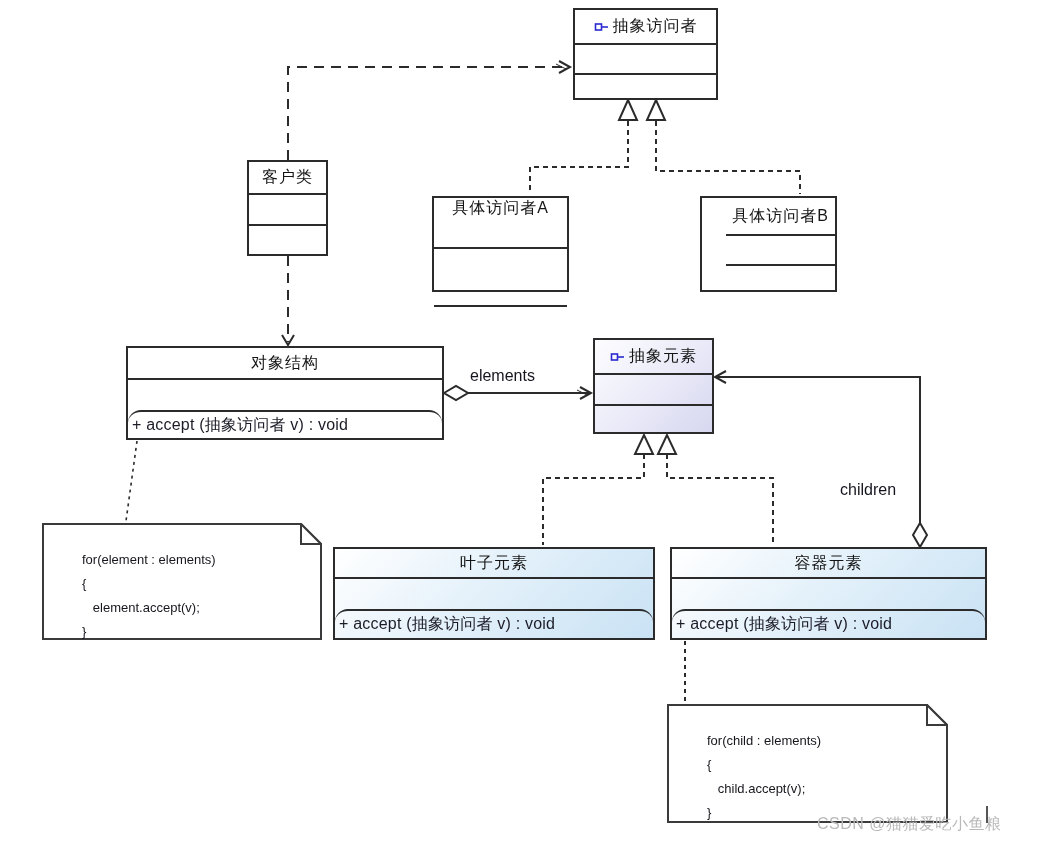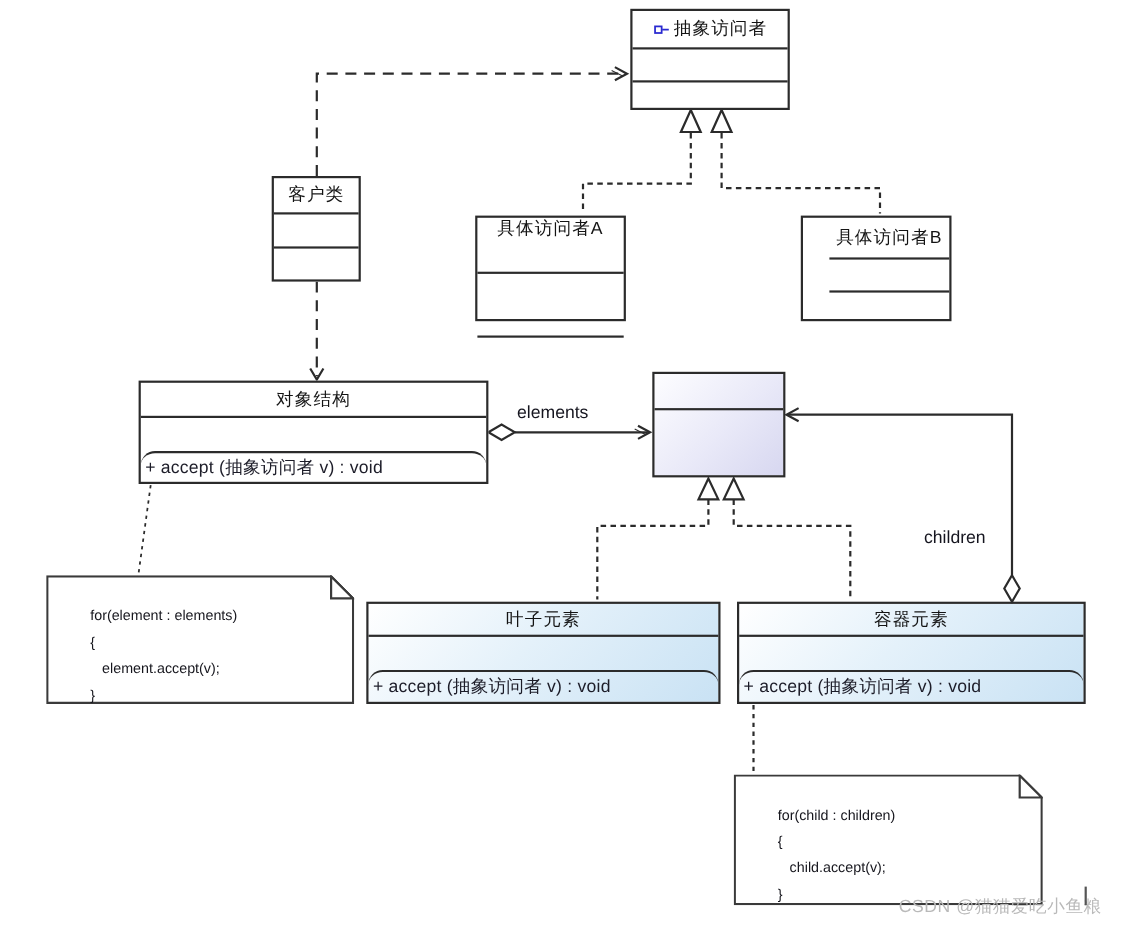--- a/index.html
+++ b/index.html
@@ -124,37 +124,46 @@
   </div>
 
   <div class="cls" style="left:432px;top:196px;width:137px;height:96px;gap:28px;">
     <div class="row title" style="height:36px;">
       <span>具体访问者A</span>
     </div>
     <div class="row mid" style="height:30px;"></div>
     <div class="row bottom"></div>
   </div>
 
-  <div class="cls" style="left:728px;top:196px;width:137px;height:96px;padding-left:24px;">
+  <div class="cls" style="left:700px;top:196px;width:137px;height:96px;padding-left:24px;">
     <div class="row title" style="height:36px;">
       <span>具体访问者B</span>
     </div>
     <div class="row mid" style="height:30px;"></div>
     <div class="row bottom"></div>
   </div>
 
   <div class="cls" style="left:126px;top:346px;width:318px;height:94px;">
     <div class="row title" style="height:30px;">
       <span>对象结构</span>
     </div>
     <div class="row mid" style="height:32px;"></div>
     <div class="row method">+ accept (抽象访问者 v) : void</div>
   </div>
 
   <div class="cls grad-lavender" style="left:593px;top:338px;width:121px;height:96px;">
+    <div class="row title" style="height:33px;">
+      <span class="keyicon">
+        <svg width="15" height="10">
+            <rect x="1.5" y="2" width="6" height="6" fill="none" stroke="#2a2ad0" stroke-width="1.6"></rect>
+            <line x1="8" y1="5" x2="14" y2="5" stroke="#2a2ad0" stroke-width="1.6"></line>
+          </svg>
+      </span>
+      <span>抽象元素</span>
+    </div>
     <div class="row mid" style="height:31px;"></div>
     <div class="row bottom"></div>
   </div>
 
   <div class="cls grad-blue" style="left:333px;top:547px;width:322px;height:93px;">
     <div class="row title" style="height:28px;">
       <span>叶子元素</span>
     </div>
     <div class="row mid" style="height:32px;"></div>
     <div class="row method">+ accept (抽象访问者 v) : void</div>
@@ -180,21 +189,21 @@
       <div class="note-line">}</div>
     </div>
   </div>
 
   <div class="note" style="left:667px;top:704px;width:281px;height:119px;">
     <svg class="note-bg" width="281" height="119">
       <polygon points="1,1 260,1 280,21 280,118 1,118" fill="#ffffff" stroke="#3a3a3a" stroke-width="2"></polygon>
       <polygon points="260,1 260,21 280,21" fill="#ffffff" stroke="#3a3a3a" stroke-width="2"></polygon>
     </svg>
     <div class="note-text">
-      <div class="note-line">for(child : children)</div>
+      <div class="note-line">for(child : elements)</div>
       <div class="note-line">{</div>
       <div class="note-line">   child.accept(v);</div>
       <div class="note-line">}</div>
     </div>
   </div>
 
   <div class="edge-label" style="left:470px;top:367px;">elements</div>
   <div class="edge-label" style="left:840px;top:481px;">children</div>
 
   <div class="watermark" style="left:817px;top:814px;">CSDN @猫猫爱吃小鱼粮</div>

